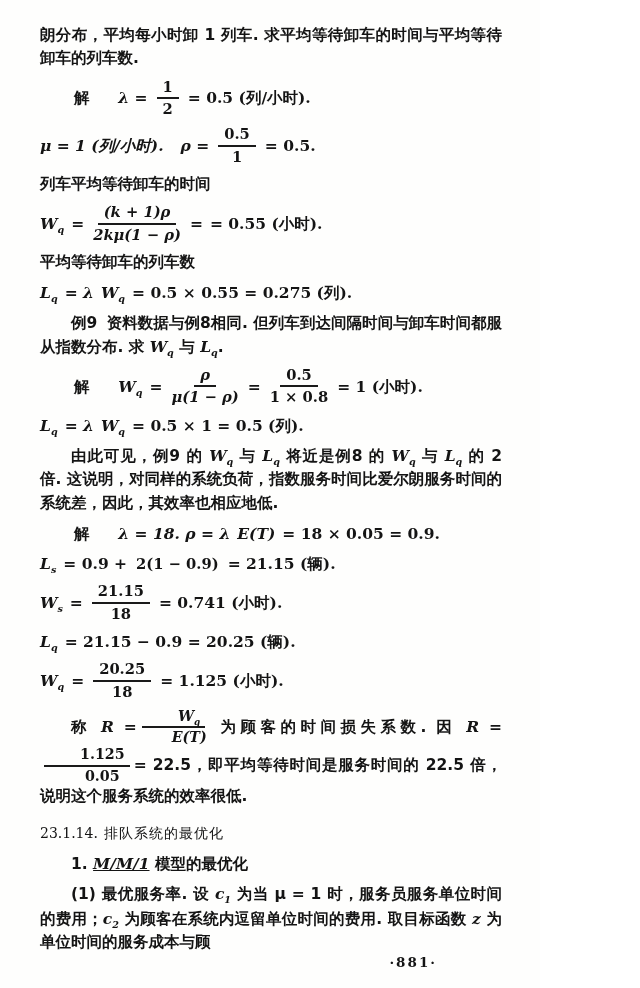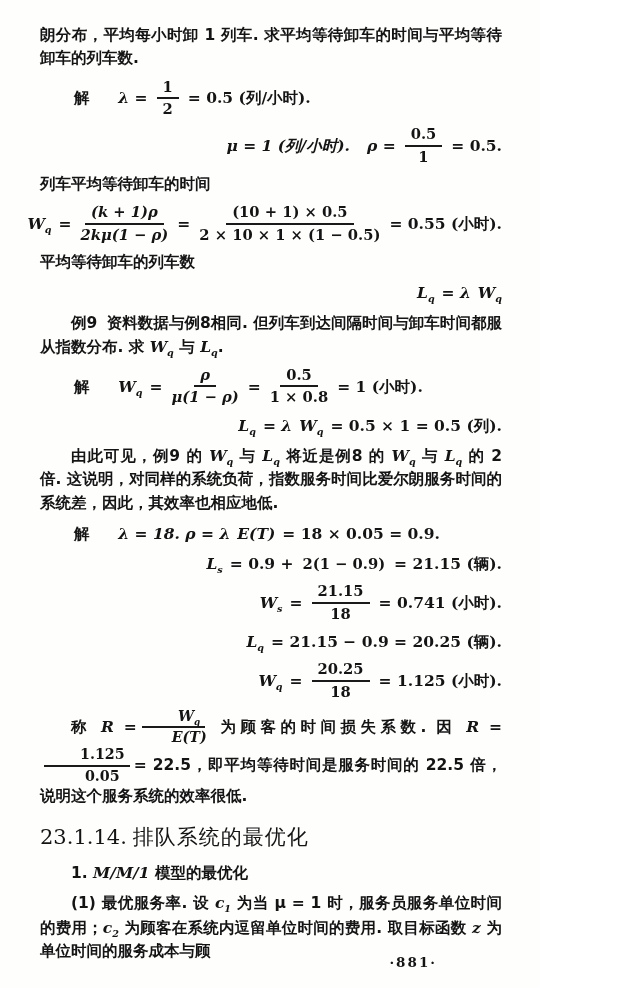--- a/index.html
+++ b/index.html
@@ -22,21 +22,21 @@
   .solve-label { font-weight:bold; margin-right:1.4em; }
 
   
   .formula {
     display:flex; align-items:center;
     margin:7px 0;
     font-family:"DejaVu Serif", serif;
     gap:7px;
     white-space:nowrap;
   }
-  .formula.center { justify-content:flex-end; }
+  .formula.center { justify-content:flex-start; }
   .formula.solve { justify-content:flex-start; margin-left:2.2em; }
 
   .mtext, .op { font-family:"DejaVu Serif", serif; }
   .var {
     font-family:"DejaVu Serif", serif;
     font-style:italic; font-weight:bold;
   }
   .var sub, sub.vsub {
     font-size:0.62em; font-style:italic; font-weight:bold;
     vertical-align:sub; line-height:0;
@@ -59,28 +59,28 @@
     vertical-align:middle;
     font-size:0.92em; line-height:1.2;
     font-family:"DejaVu Serif", serif;
     margin:0 4px;
   }
   .ifrac .num { padding:0 5px 1px; border-bottom:2px solid #1a1a1a; }
   .ifrac .den { padding-top:1px; }
 
   .section-heading {
     margin:16px 0 10px 0;
-    font-size:21px; font-weight:500; line-height:1.3;
+    font-size:14px; font-weight:500; line-height:1.3;
     letter-spacing:1px;
   }
   .section-heading .sec-num { font-family:"DejaVu Serif", serif; letter-spacing:0; margin-right:6px; font-weight:normal; }
   .sub-heading {
     margin:6px 0 6px 0; text-indent:2em; font-weight:bold;
   }
-  .sub-heading .model { font-family:"DejaVu Serif", serif; font-style:italic; font-weight:bold; }
+  .sub-heading .model { font-family:"DejaVu Serif", serif; font-style:italic; font-weight:bold;text-decoration:underline; }
 
   .page-number {
     position:absolute; right:103px; bottom:16px;
     font-size:13.5px; font-weight:bold;
     font-family:"DejaVu Serif", serif; letter-spacing:2px;
   }
 </style>
 </head>
 <body>
 
@@ -111,33 +111,30 @@
   <p class="para"><span>列车平均等待卸车的时间</span></p>
 
   <div class="formula center">
     <span class="var"><span>W</span><sub class="vsub">q</sub></span>
     <span class="op">=</span>
     <span class="frac">
       <span class="num sym">(k + 1)ρ</span>
       <span class="den sym">2kμ(1 − ρ)</span>
     </span>
     <span class="op">=</span>
-    <span class="frac">
-      <span class="num">(10 + 1) × 0.5</span>
-      <span class="den">2 × 10 × 1 × (1 − 0.5)</span>
-    </span>
     <span class="mtext">= 0.55 (小时).</span>
   </div>
 
   <p class="para"><span>平均等待卸车的列车数</span></p>
 
   <div class="formula center">
     <span class="var"><span>L</span><sub class="vsub">q</sub></span>
     <span class="mtext sym">= λ</span>
     <span class="var"><span>W</span><sub class="vsub">q</sub></span>
+    <span class="mtext">= 0.5 × 0.55 = 0.275 (列).</span>
   </div>
 
   <p class="para indent">
     <span class="ex-label">例9</span><span>资料数据与例8相同. 但列车到达间隔时间与卸车时间都服从指数分布. 求 </span><span class="var"><span>W</span><sub class="vsub">q</sub></span><span> 与 </span><span class="var"><span>L</span><sub class="vsub">q</sub></span><span>.</span>
   </p>
 
   <div class="formula solve">
     <span class="solve-label">解</span>
     <span class="var"><span>W</span><sub class="vsub">q</sub></span>
     <span class="op">=</span>

